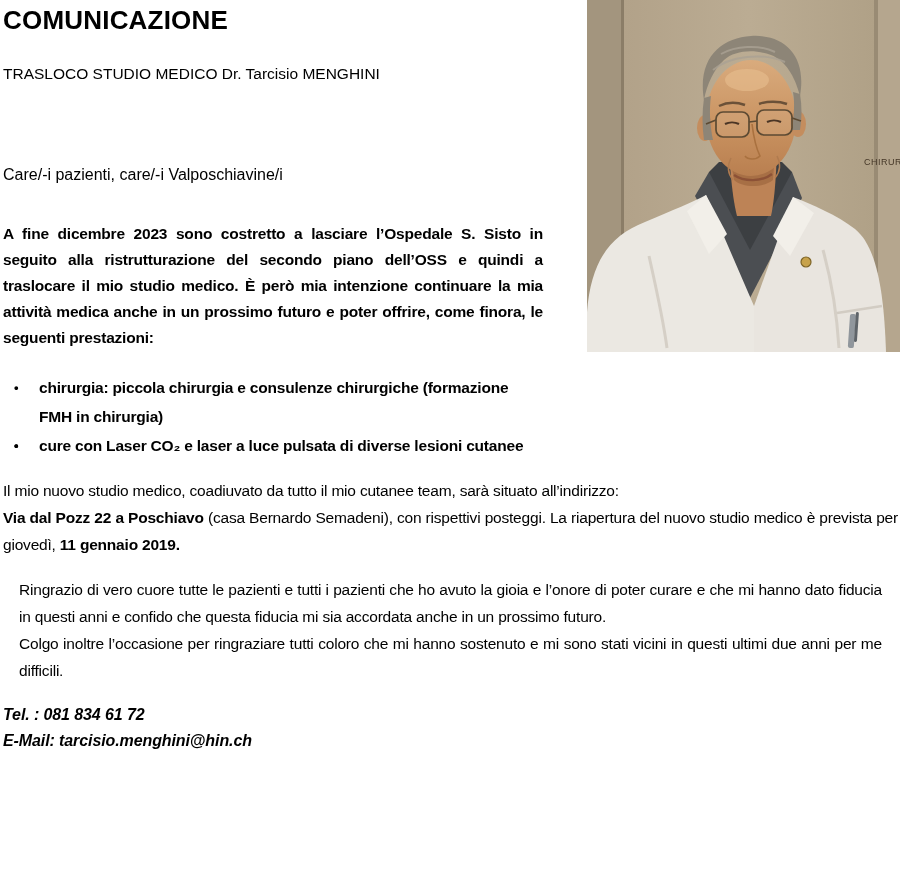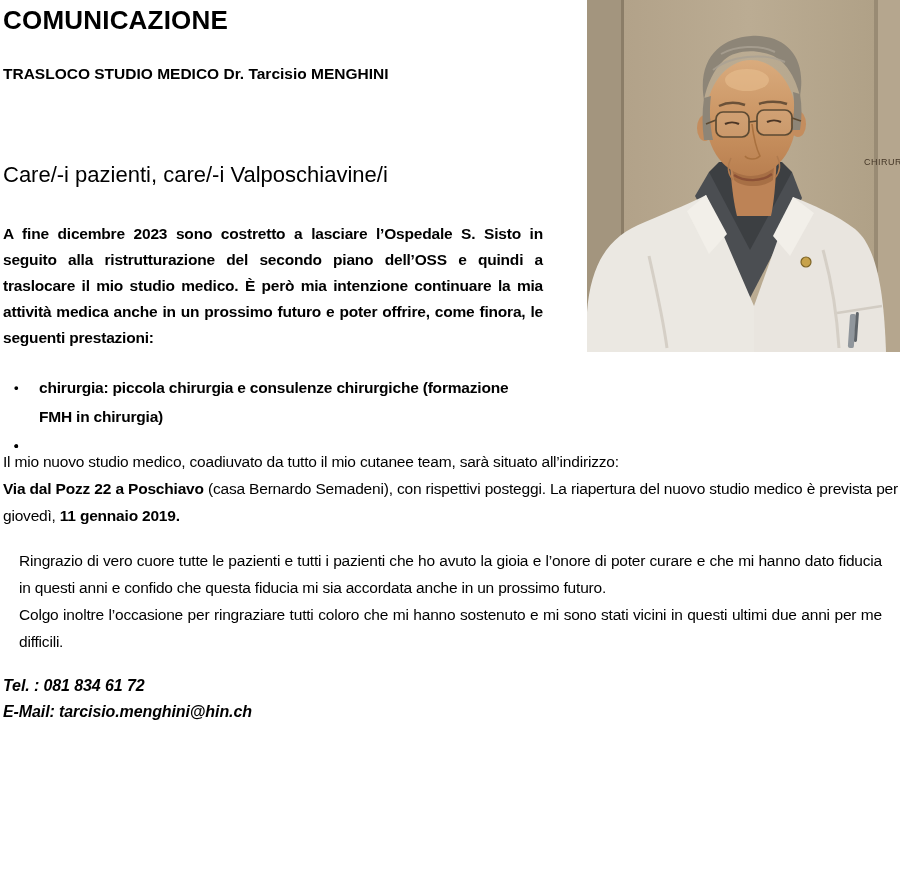--- a/index.html
+++ b/index.html
@@ -10,24 +10,24 @@
     font-family:"Liberation Sans",sans-serif;
   }
   .photo-wrap{
     float:right;width:313px;height:352px;margin:0 -2px 23px 44px;
   }
   .photo-wrap svg{display:block;}
   h1.doc-title{
     font-size:26px;line-height:28px;font-weight:bold;margin:6px 0 0;letter-spacing:.2px;
   }
   h2.doc-subtitle{
-    font-size:15.5px;line-height:20px;font-weight:bold;margin:30px 0 0;
+    font-size:15.5px;line-height:20px;font-weight:normal;margin:30px 0 0;
   }
   .greeting{
-    font-size:22px;line-height:26px;margin:78px 0 0;
+    font-size:16px;line-height:26px;margin:78px 0 0;
   }
   .para{
     font-size:15.5px;letter-spacing:-0.2px;text-align:justify;
   }
   .intro{margin:33px 0 16px;line-height:26px;font-weight:bold;}
   ul.services{
     list-style:none;margin:22px 0 0;padding:0;
     font-size:15.5px;font-weight:bold;letter-spacing:-0.2px;
   }
   ul.services li{position:relative;line-height:29px;padding-left:36px;}
@@ -129,20 +129,21 @@
   <ul class="services">
     <li>
       <span class="bullet">•</span>
       <span>chirurgia: piccola chirurgia e consulenze chirurgiche (formazione FMH in chirurgia)</span>
     </li>
     <li>
       <span class="bullet">•</span>
     </li>
     <li>
       <span class="bullet">•</span>
+      <span>cure con Laser CO₂ e laser a luce pulsata di diverse lesioni cutanee</span>
     </li>
   </ul>
 
   <p class="para location">
     <span>Il mio nuovo studio medico, coadiuvato da tutto il mio cutanee team, sarà situato all’indirizzo:</span><br>
     <span class="b">Via dal Pozz 22 a Poschiavo</span><span> (casa Bernardo Semadeni), con rispettivi posteggi. La riapertura del nuovo studio medico è prevista per giovedì, </span><span class="b">11 gennaio 2019.</span>
   </p>
 
   <p class="para thanks">
     <span>Ringrazio di vero cuore tutte le pazienti e tutti i pazienti che ho avuto la gioia e l’onore di poter curare e che mi hanno dato fiducia in questi anni e confido che questa fiducia mi sia accordata anche in un prossimo futuro.</span><br>

